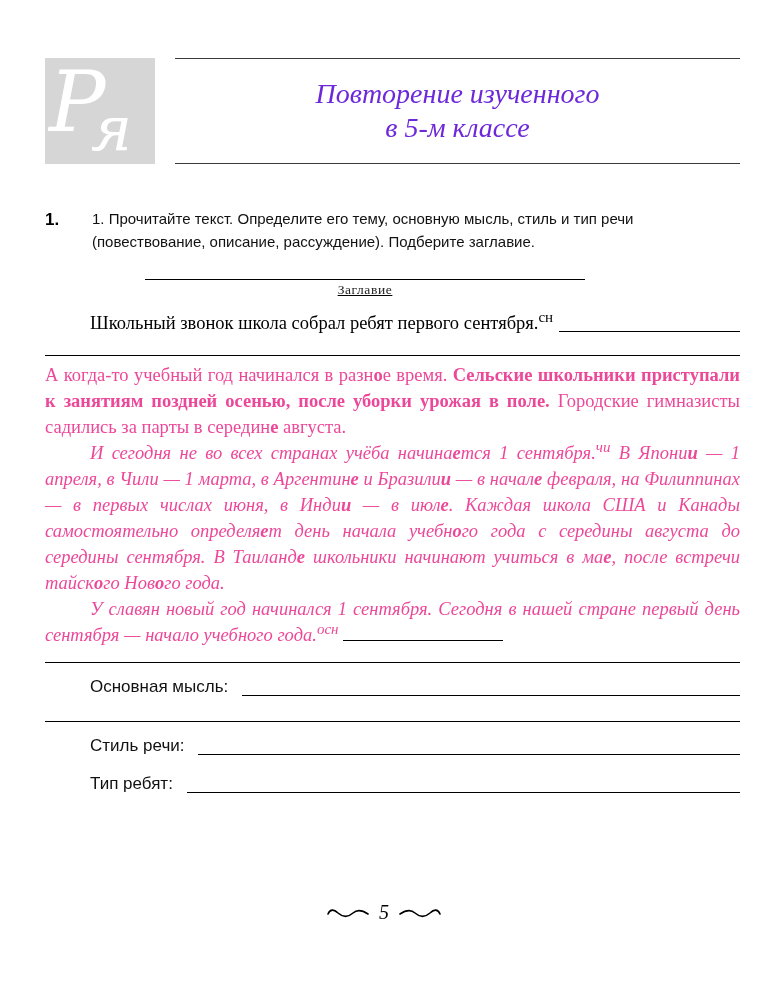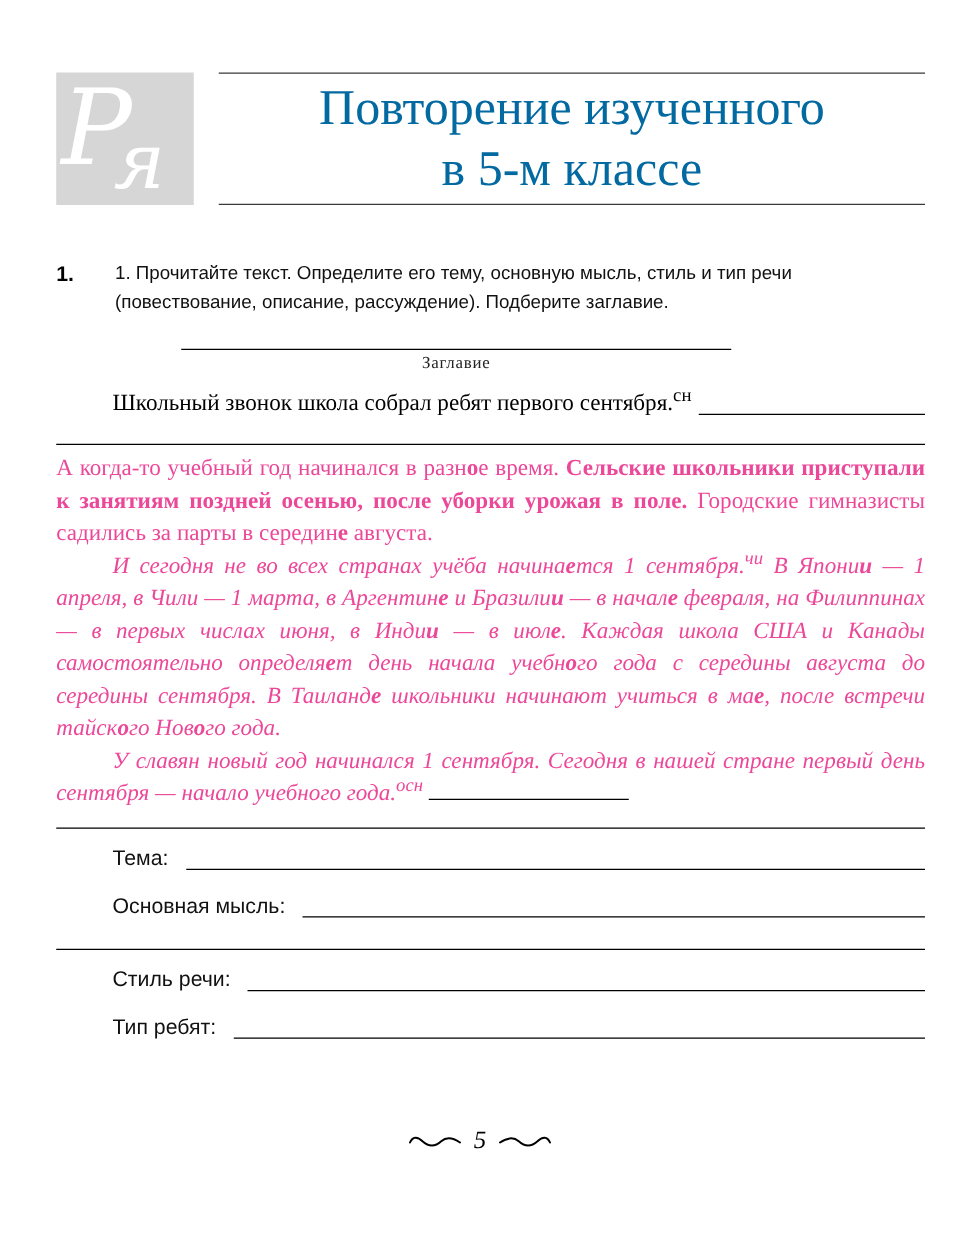--- a/index.html
+++ b/index.html
@@ -7,30 +7,30 @@
   body { width:768px; height:1000px; font-family:"Liberation Serif", serif; color:#000; }
   .page { position:relative; width:768px; height:1000px; padding:58px 28px 0 45px; overflow:hidden; background:#fff; }
 
   
   .header { display:flex; gap:20px; align-items:stretch; }
   .logo { flex:none; width:110px; height:106px; background:#d6d6d6; position:relative; overflow:hidden; }
   .logo span { position:absolute; color:#ffffff; font-style:italic; font-family:"DejaVu Serif", serif; line-height:1; }
   .logo-r  { font-size:84px; left:4px;  top:2px; }
   .logo-ya { font-size:62px; left:46px; top:40px; }
   .title-block { flex:1; border-top:1.5px solid #3a3a3a; border-bottom:1.5px solid #3a3a3a; display:flex; align-items:center; justify-content:center; }
-  .title { font-weight:normal; font-size:40px; line-height:1.22; text-align:center; color:#0369a1; }
+  .title { font-style:italic; font-weight:normal; font-size:28px; line-height:1.22; text-align:center; color:#6d28d9; }
   .title span { display:block; }
 
   
   .ex-head { display:flex; margin-top:44px; }
   .ex-num { flex:none; width:47px; font-family:"Liberation Sans", sans-serif; font-weight:bold; font-size:17px; padding-top:2px; }
   .ex-instruction { font-family:"Liberation Sans", sans-serif; font-size:15px; line-height:1.5; max-width:600px; color:#111; }
 
   
-  .caption-block { margin-top:14px; width:440px; margin-left:100px; text-align:center; }
+  .caption-block { margin-top:14px; width:440px; margin-left:100px; text-align:center;text-decoration:underline; }
   .caption-line { border-bottom:1px solid #000; height:13px; }
   .caption-label { font-size:13.5px; letter-spacing:0.6px; margin-top:2px; color:#222; }
 
   
   .opening-row { display:flex; margin-top:12px; font-size:18.5px; line-height:26px; }
   .opening-row .text { flex:none; padding-left:45px; }
   .fill-line { flex:1 1 auto; border-bottom:1px solid #000; margin-left:6px; margin-bottom:4px; }
   .blank-line { border-bottom:1px solid #000; }
   .bl-1 { height:20px; }
   .bl-2 { height:15px; }
@@ -91,24 +91,20 @@
     <div class="blank-line bl-1"></div>
 
     <p class="body first"><span>А когда-то учебный год начинался в разн</span><span class="b">о</span><span>е время. </span><span class="b">Сельские школьники приступали к занятиям поздней осенью, после уборки урожая в поле.</span><span> Городские гимназисты садились за парты в середин</span><span class="b">е</span><span> августа.</span></p>
     <p class="body indent"><span>И сегодня не во всех странах учёба начина</span><span class="b">е</span><span>тся 1 сентября.</span><sup>чи</sup><span> В Япони</span><span class="b">и</span><span> — 1 апреля, в Чили — 1 марта, в Аргентин</span><span class="b">е</span><span> и Бразили</span><span class="b">и</span><span> — в начал</span><span class="b">е</span><span> февраля, на Филиппинах — в первых числах июня, в Инди</span><span class="b">и</span><span> — в июл</span><span class="b">е</span><span>. Каждая школа США и Канады самостоятельно определя</span><span class="b">е</span><span>т день начала учебн</span><span class="b">о</span><span>го года с середины августа до середины сентября. В Таиланд</span><span class="b">е</span><span> школьники начинают учиться в ма</span><span class="b">е</span><span>, после встречи тайск</span><span class="b">о</span><span>го Нов</span><span class="b">о</span><span>го года.</span></p>
     <p class="body indent"><span><span>У славян новый год начинался 1 сентября. Сегодня в нашей стране первый день сентября — начало учебного года.</span><sup>осн</sup><span> </span></span><span class="inline-line"></span></p>
 
     <div class="blank-line bl-2"></div>
 
     <div class="fields">
       <div class="field">
-        <span class="field-label">Тема:</span>
-        <span class="fill-line"></span>
-      </div>
-      <div class="field">
         <span class="field-label">Основная мысль:</span>
         <span class="fill-line"></span>
       </div>
       <div class="blank-line bl-3"></div>
       <div class="field">
         <span class="field-label">Стиль речи:</span>
         <span class="fill-line"></span>
       </div>
       <div class="field">
         <span class="field-label">Тип ребят:</span>

